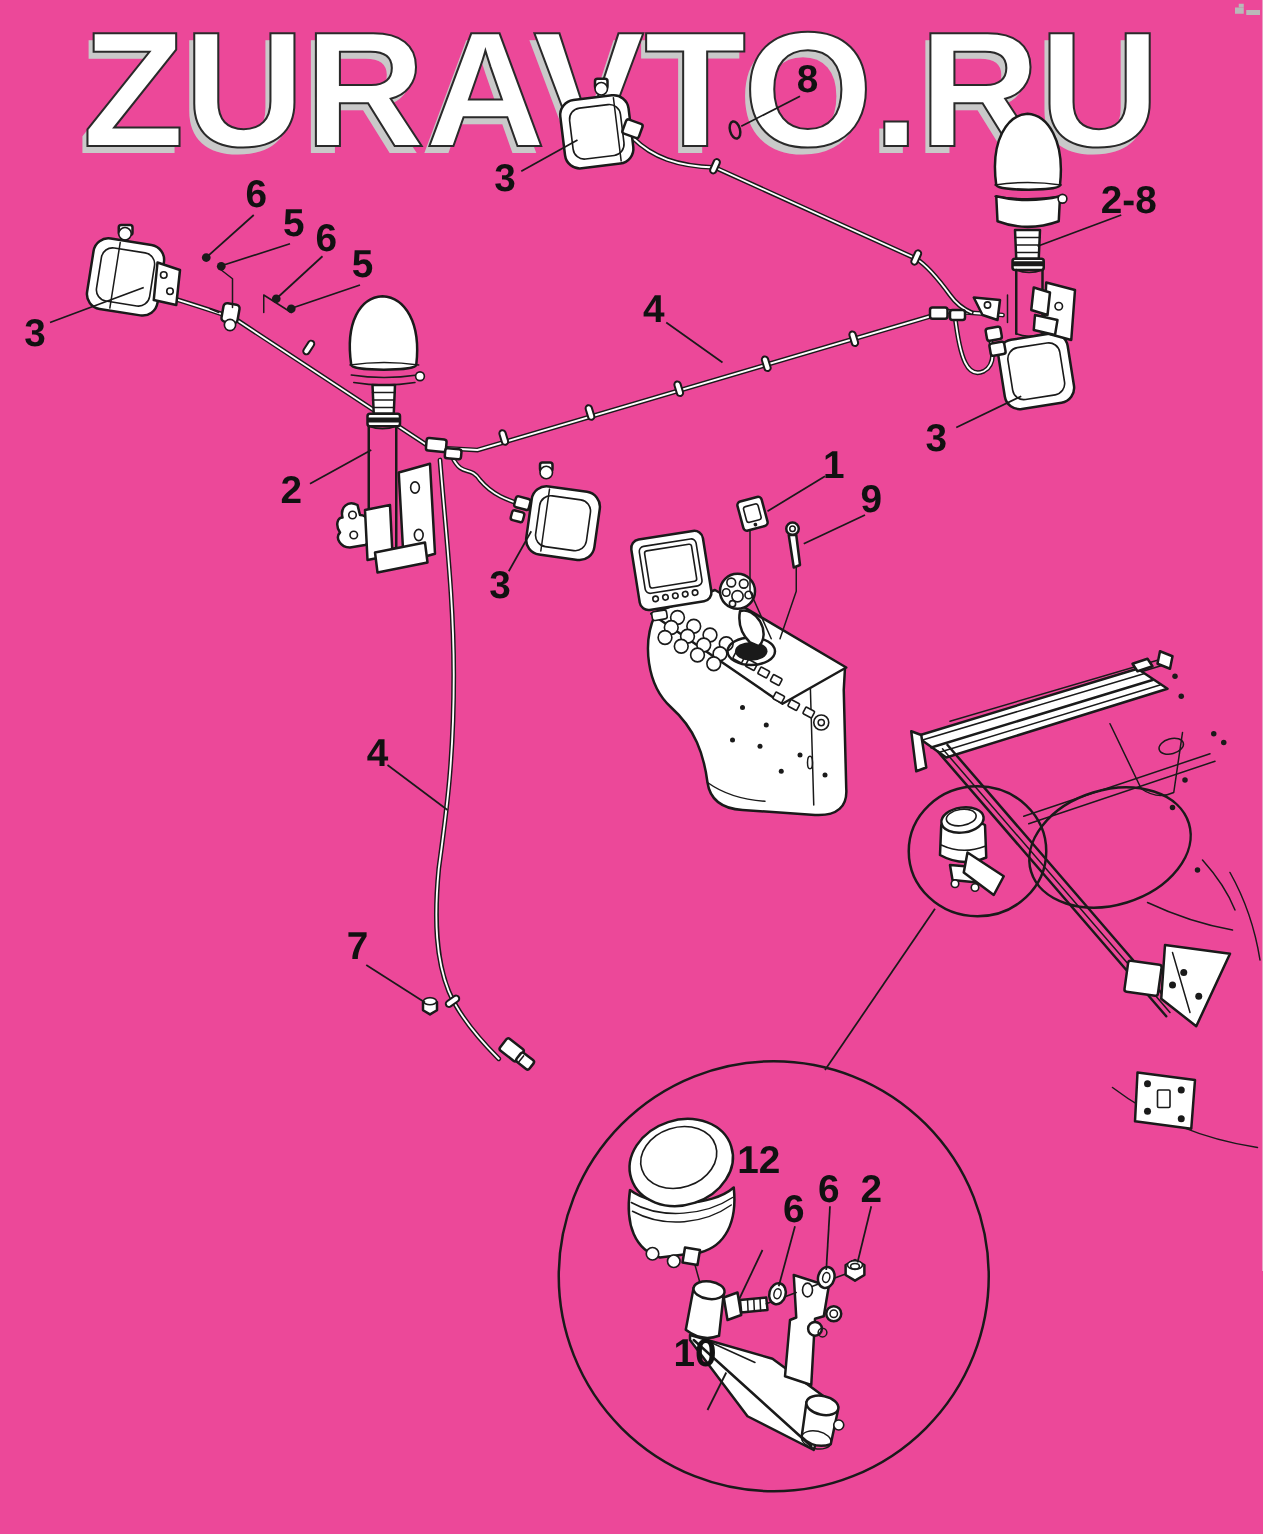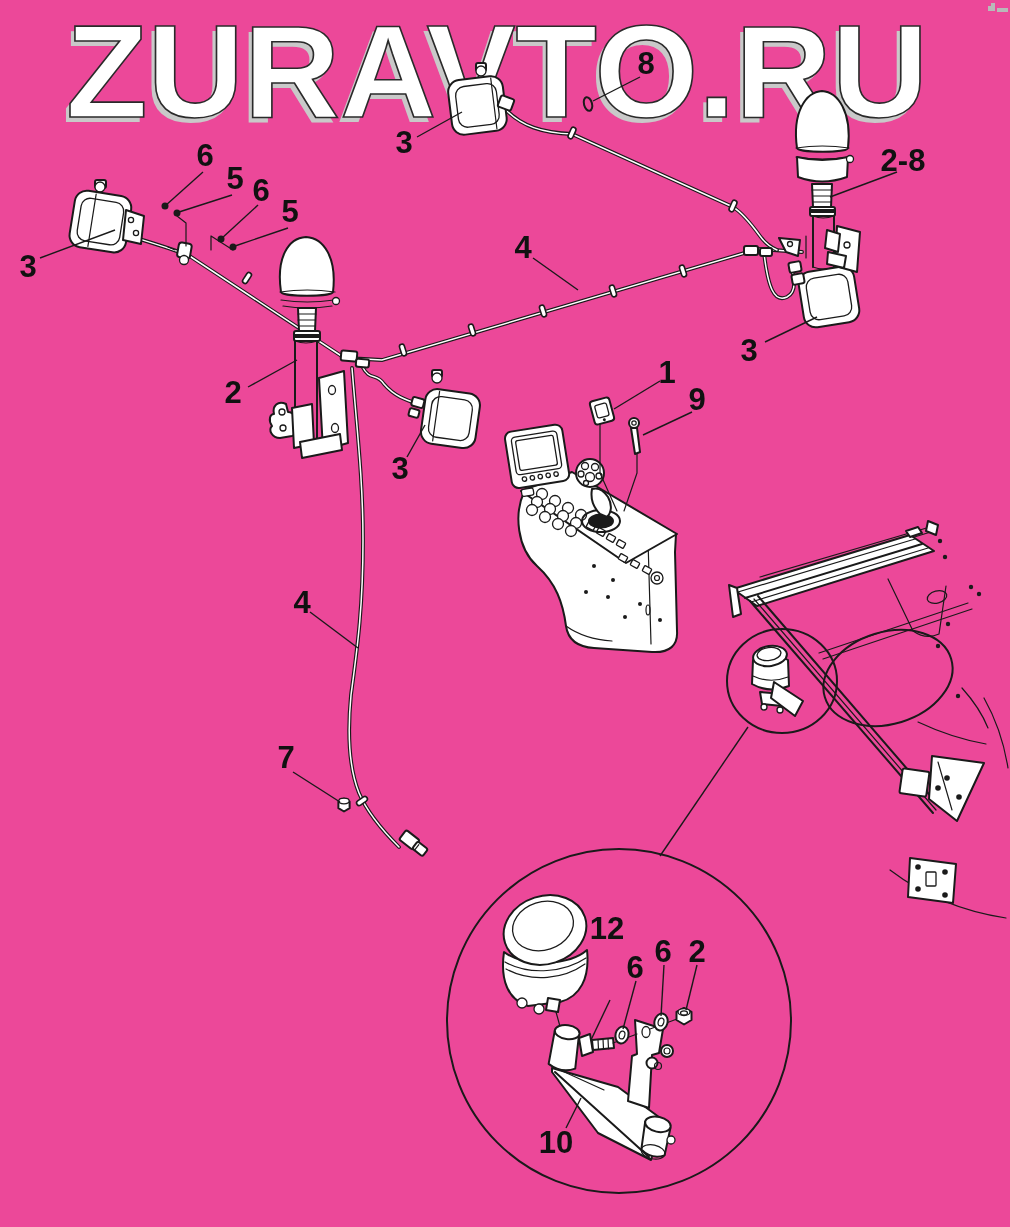--- a/index.html
+++ b/index.html
@@ -431,14 +431,14 @@
   <div class="callout" style="left:233px;top:392px">2</div>
   <div class="callout" style="left:400px;top:468px">3</div>
   <div class="callout" style="left:667px;top:372px">1</div>
   <div class="callout" style="left:697px;top:399px">9</div>
   <div class="callout" style="left:302px;top:602px">4</div>
   <div class="callout" style="left:286px;top:757px">7</div>
   <div class="callout" style="left:607px;top:928px">12</div>
   <div class="callout" style="left:635px;top:967px">6</div>
   <div class="callout" style="left:663px;top:951px">6</div>
   <div class="callout" style="left:697px;top:951px">2</div>
-  <div class="callout" style="left:556px;top:1142px">10</div>
+  <div class="callout" style="left:556px;top:1082px">10</div>
 </div>
 
 </body></html>

